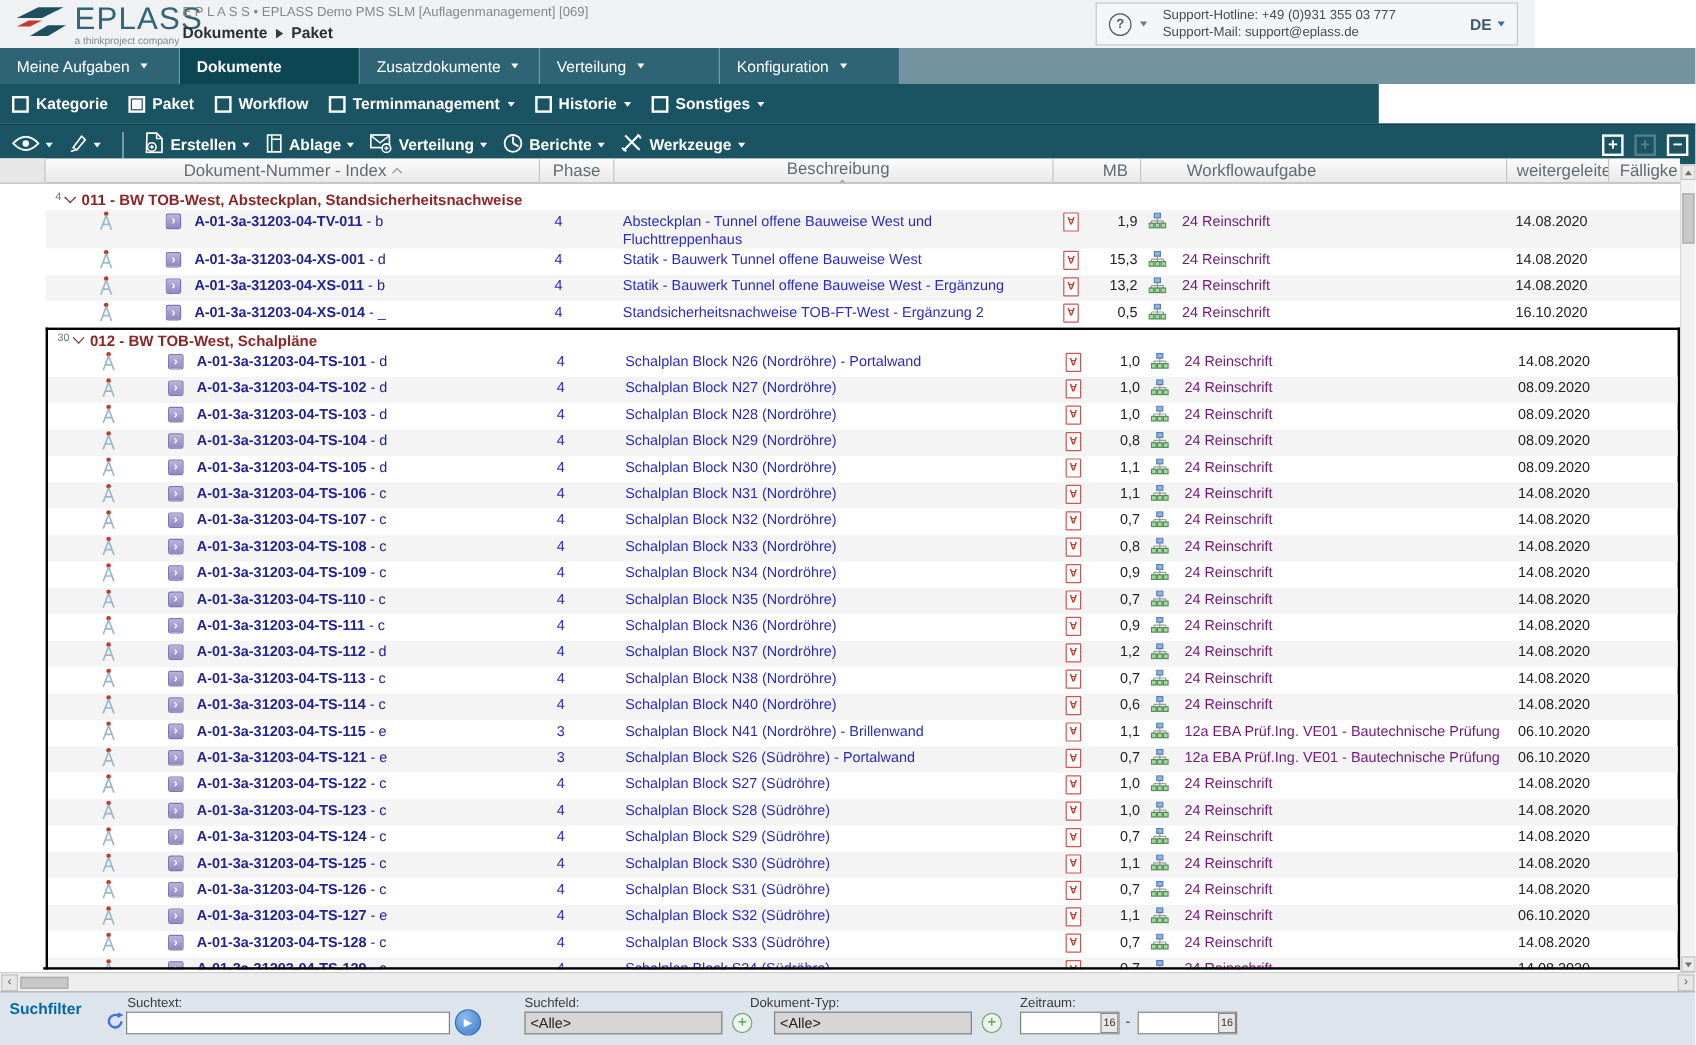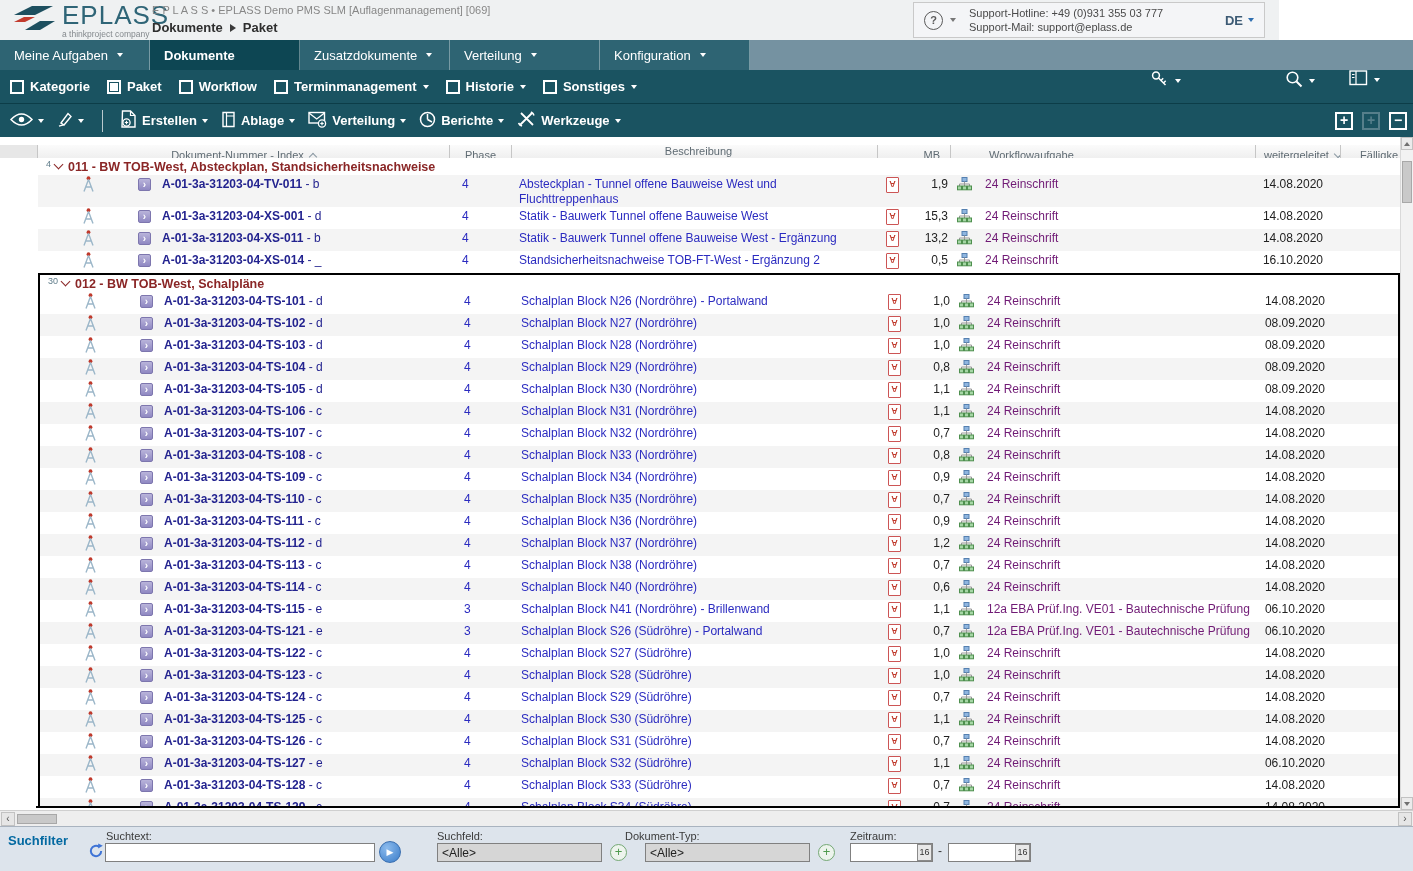--- a/index.html
+++ b/index.html
@@ -23,36 +23,36 @@
   .caret{width:0;height:0;border-left:3.5px solid transparent;border-right:3.5px solid transparent;border-top:4.5px solid #fff;display:inline-block;}
   .caret.gray{border-top-color:#777;}
   .caret.blue{border-top-color:#2f6fb0;}
 
   
   .tabbar{position:absolute;left:0;top:40px;width:1413px;height:30px;background:#7592a1;display:flex;}
   .tab{width:150px;flex:0 0 auto;border-right:1px solid rgba(255,255,255,.35);background:#2e6473;color:#fff;font-size:13px;display:flex;align-items:center;padding-left:14px;gap:9px;box-sizing:border-box;cursor:pointer;}
   .tab.active{background:#0d4653;font-weight:bold;}
 
   
-  .filterrow{position:absolute;top:70px;left:0;height:33px;width:1413px;background:#1a5361;display:flex;gap:17px;padding-left:10px;box-sizing:border-box;color:#fff;}
+  .filterrow{position:absolute;top:70px;left:0;height:33px;width:1149px;background:#1a5361;display:flex;gap:17px;padding-left:10px;box-sizing:border-box;color:#fff;}
   .toggle{display:flex;align-items:center;gap:6px;font-size:13px;font-weight:bold;cursor:pointer;}
   .cb{width:10px;height:10px;border:2px solid #fff;position:relative;flex:0 0 auto;}
   .cb.checked::after{content:"";position:absolute;left:1px;top:1px;right:1px;bottom:1px;background:#fff;}
   .fr{position:absolute;display:flex;align-items:center;gap:6px;cursor:pointer;}
 
   
   .actionrow{position:absolute;top:103px;left:0;height:34px;width:1413px;background:#1a5361;border-top:1px solid #0c3d48;display:flex;align-items:center;gap:13px;padding-left:10px;box-sizing:border-box;color:#fff;}
   .menu{display:flex;align-items:center;gap:5px;font-size:13px;font-weight:bold;cursor:pointer;}
   .vdiv{width:1px;height:22px;background:#b9c9ce;margin:0 5px;}
   .pmgroup{position:absolute;right:6px;top:8px;display:flex;gap:9px;}
   .pm{width:18px;height:18px;border:2px solid #fff;color:#fff;font-size:14px;line-height:13px;text-align:center;font-weight:bold;box-sizing:border-box;cursor:pointer;}
   .pm.dim{border-color:#567f8b;color:#567f8b;}
 
   
-  .thead{position:absolute;top:145px;left:0;width:1400px;height:21px;display:grid;grid-template-columns:38px 412px 62px 366px 73px 28px 277px 85px 59px;background:linear-gradient(#fbfbfb,#e9e9e9);border-bottom:1px solid #a6a6a6;box-sizing:border-box;font-size:11px;color:#5f6b73;}
+  .thead{position:absolute;top:132px;left:0;width:1400px;height:21px;display:grid;grid-template-columns:38px 412px 62px 366px 73px 28px 277px 85px 59px;background:linear-gradient(#fbfbfb,#e9e9e9);border-bottom:1px solid #a6a6a6;box-sizing:border-box;font-size:14px;color:#5f6b73;}
   .th{display:flex;align-items:center;overflow:hidden;white-space:nowrap;box-sizing:border-box;}
   .th.br{border-right:1px solid #c6c6c6;}
   .th.center{justify-content:center;}
   .th.right{justify-content:flex-end;}
   .h-gutter{background:#e7e7e7;border-right:1px solid #c6c6c6;}
   .sch{width:5px;height:5px;border-right:1.4px solid #8a98a2;border-bottom:1.4px solid #8a98a2;display:inline-block;margin-left:6px;flex:0 0 auto;}
   .sch.up{transform:rotate(-135deg);margin-top:3px;}
   .sch.down{transform:rotate(45deg);margin-bottom:3px;}
 
   

